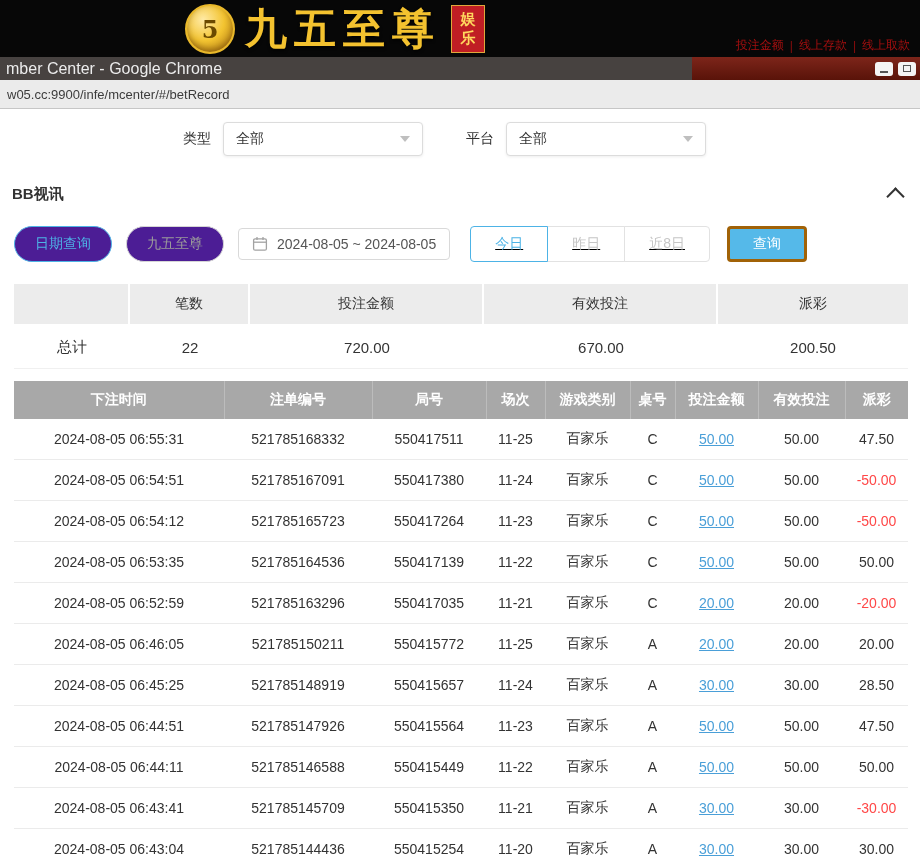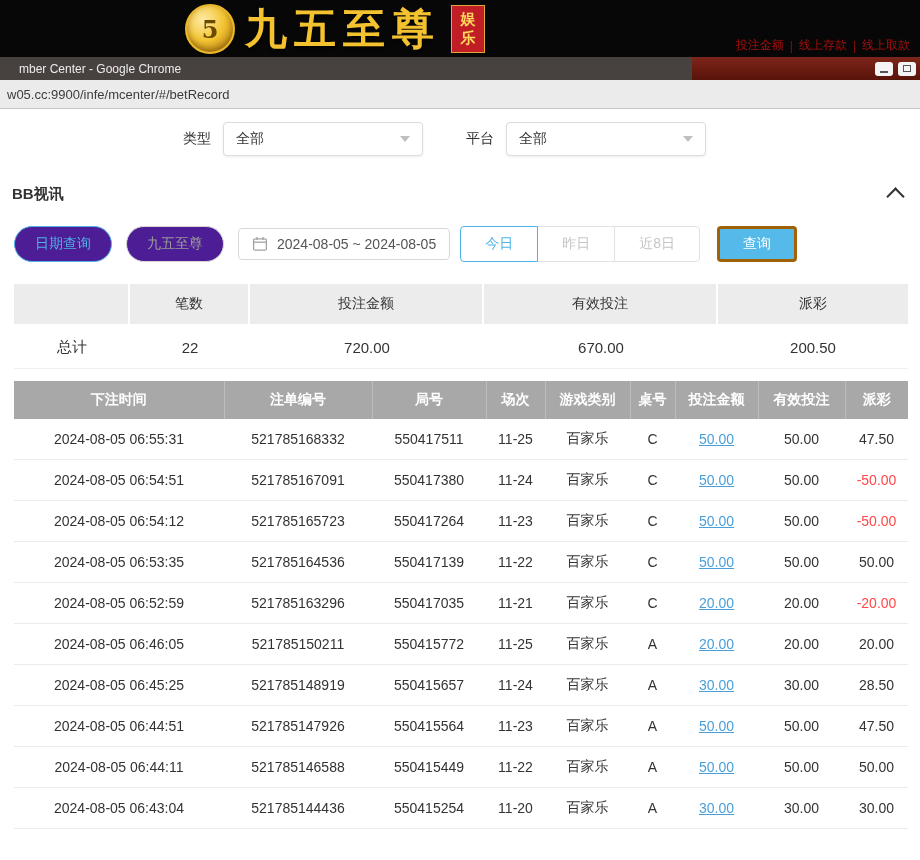--- a/index.html
+++ b/index.html
@@ -18,21 +18,21 @@
     color:#f4c22f;text-shadow:0 2px 3px rgba(0,0,0,.7);line-height:1;}
   .badge{width:20px;background:#c01e24;border:1px solid #dfa83c;color:#ffd95e;font-size:15px;
     line-height:1.25;padding:4px 6px;word-break:break-all;text-align:center;font-weight:bold;}
   .top-links{position:absolute;right:10px;bottom:3px;font-size:12px;color:#a50f0f;
     display:flex;align-items:center;gap:6px;white-space:nowrap;}
   .top-links a{color:#a50f0f;text-decoration:none;cursor:pointer;}
   .top-links .sep{color:#8d0d0d;}
 
   
   .titlebar{height:23px;background:#474240;display:flex;align-items:center;}
-  .win-title{flex:1;color:#ececec;font-size:12px;padding-left:19px;white-space:nowrap;overflow:hidden;}
+  .win-title{flex:1;color:#ececec;font-size:16px;padding-left:6px;white-space:nowrap;overflow:hidden;}
   .win-right{width:228px;height:100%;background:linear-gradient(180deg,#7d251a,#591309);
     display:flex;align-items:center;justify-content:flex-end;gap:5px;padding-right:4px;box-sizing:border-box;}
   .win-btn{width:18px;height:14px;background:#f4f4f4;border-radius:3px;display:flex;
     align-items:center;justify-content:center;cursor:pointer;}
   .glyph-min{width:8px;height:2px;background:#555;margin-top:6px;}
   .glyph-max{width:8px;height:7px;border:1.5px solid #555;box-sizing:border-box;}
 
   
   .urlbar{height:28px;background:#ebebeb;border-bottom:1px solid #c6c6c6;display:flex;
     align-items:center;font-size:13px;color:#3c3c3c;padding-left:7px;cursor:text;}
@@ -55,21 +55,21 @@
 
   
   .query-row{margin:22px 0 0 14px;display:flex;align-items:center;}
   button{font-family:"Liberation Sans",sans-serif;}
   .pill{height:36px;padding:7px 20px;border-radius:18px;background:#4c1d95;border:1px solid #d6d6d6;
     color:#9b9b9b;font-size:14px;cursor:pointer;}
   .pill.active{border-color:#4db3e6;color:#4db3e6;}
   .pill + .pill{margin-left:14px;}
   .datebox{margin-left:14px;height:32px;border:1px solid #d9d9d9;border-radius:4px;display:flex;
     align-items:center;gap:9px;padding:0 13px;font-size:14px;color:#555;cursor:pointer;box-sizing:border-box;}
-  .segment{display:flex;margin-left:10px;}
+  .segment{display:flex;margin-left:20px;text-decoration:underline;}
   .seg{height:36px;padding:0 24px;background:#fff;border:1px solid #e2e2e2;color:#c6c6c6;
     font-size:14px;cursor:pointer;margin-left:-1px;position:relative;}
   .seg:first-child{border-radius:4px 0 0 4px;margin-left:0;}
   .seg:last-child{border-radius:0 4px 4px 0;}
   .seg.active{border-color:#4db3e6;color:#4db3e6;z-index:2;}
   .search{margin-left:17px;height:36px;padding:0 23px;background:#55b9e9;border:3px solid #a16207;
     border-radius:4px;color:#fff;font-size:14px;cursor:pointer;}
 
   
   .summary{margin:22px 12px 0 14px;display:grid;grid-template-columns:116px 120px 234px 234px 1fr;}
@@ -299,20 +299,31 @@
     <td>521785146588</td>
     <td>550415449</td>
     <td>11-22</td>
     <td>百家乐</td>
     <td>A</td>
     <td class="link">50.00</td>
     <td>50.00</td>
     <td>50.00</td>
   </tr>
           <tr>
+    <td>2024-08-05 06:43:41</td>
+    <td>521785145709</td>
+    <td>550415350</td>
+    <td>11-21</td>
+    <td>百家乐</td>
+    <td>A</td>
+    <td class="link">30.00</td>
+    <td>30.00</td>
+    <td class="neg">-30.00</td>
+  </tr>
+          <tr>
     <td>2024-08-05 06:43:04</td>
     <td>521785144436</td>
     <td>550415254</td>
     <td>11-20</td>
     <td>百家乐</td>
     <td>A</td>
     <td class="link">30.00</td>
     <td>30.00</td>
     <td>30.00</td>
   </tr>

